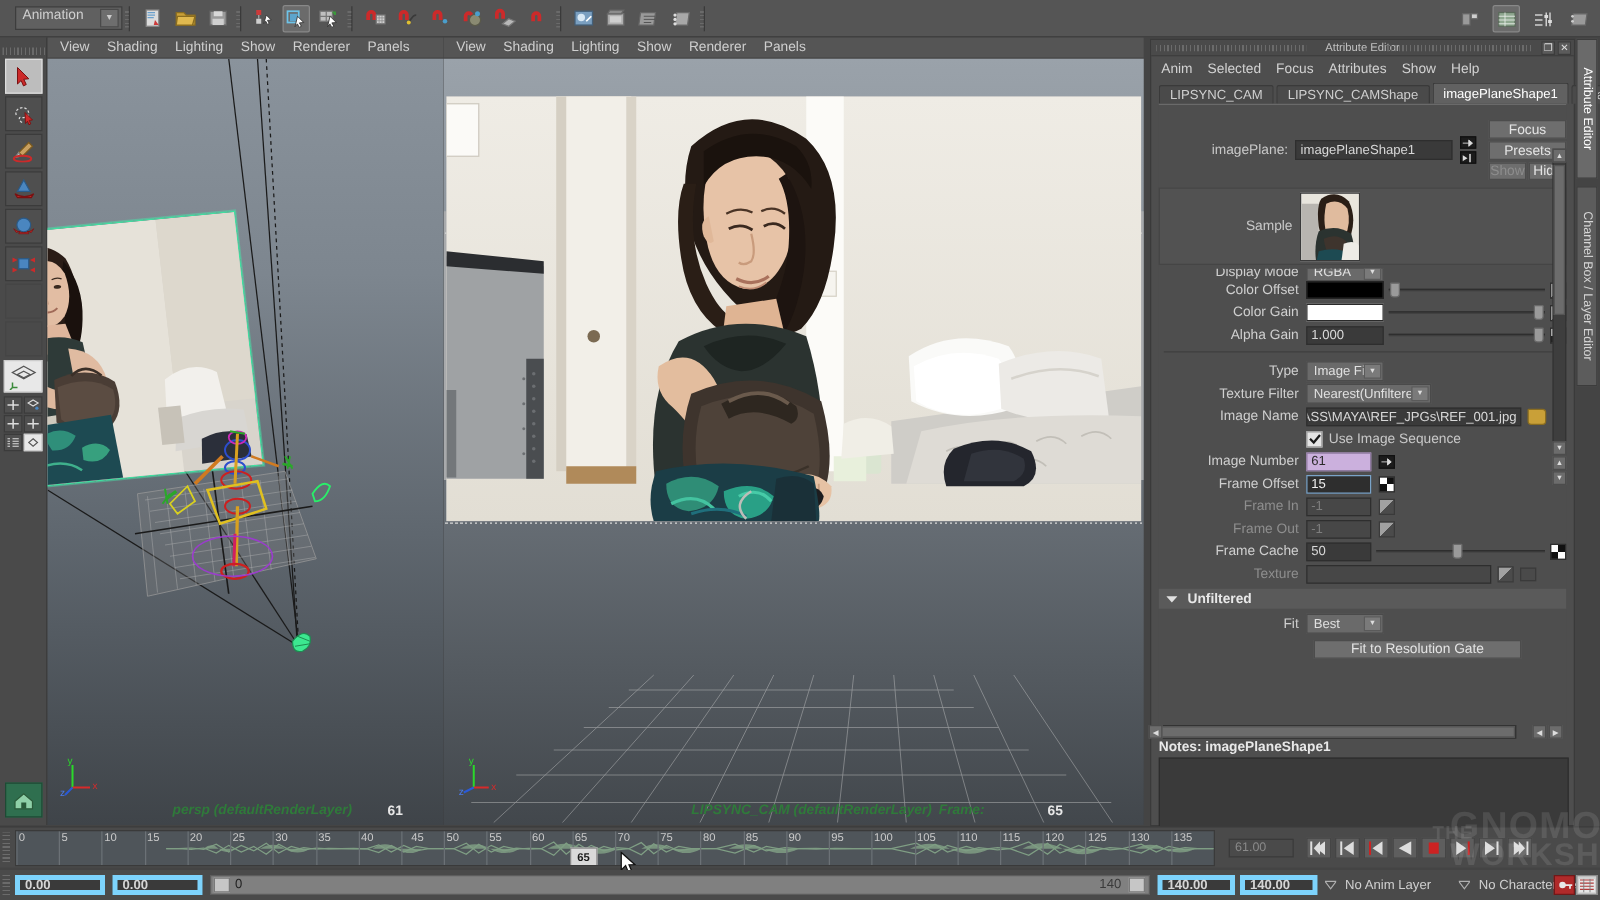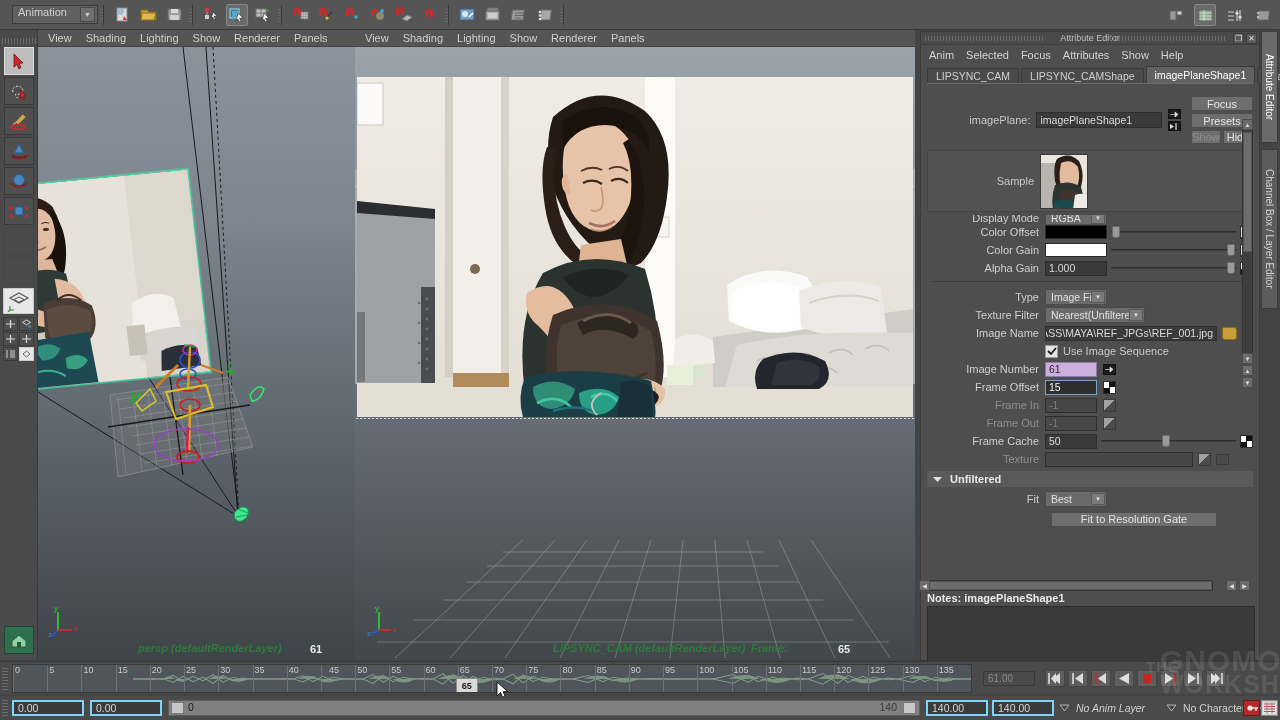--- a/index.html
+++ b/index.html
@@ -172,22 +172,22 @@
   .audio{ position:absolute; left:0; top:6px; width:100%; height:15px; }
 
   #tlRight{ position:absolute; left:975px; top:2px; width:305px; height:29px;}
   .curfld{ position:absolute; left:8px; top:7px; width:52px; height:15px; background:#4a4a4a;
      border:1px solid #3a3a3a; color:#8a8a8a; font-size:10px;
      display:flex;align-items:center;padding-left:4px;}
   .pbtn{ position:absolute; top:6px; width:20px; height:17px; background:#5e5e5e;
      border:1px solid #454545; display:flex;align-items:center;justify-content:center;}
 
   #statusbar{ position:absolute; left:0; top:696px; width:1280px; height:24px; background:#4a4a4a;}
-  .sfld{ position:absolute; top:4px; height:16px; background:#3a3a3a; border:2px solid #7dd3fc;
-     color:#d5d5d5; font-size:10.5px; display:flex;align-items:center;padding-left:4px;}
+  .sfld{ position:absolute; top:4px; height:16px; background:#3a3a3a; border:4px solid #7dd3fc;
+     color:#d5d5d5; font-size:10.5px; display:flex;align-items:center;padding-left:4px;font-weight:bold;}
   .srange{ position:absolute; top:4px; height:16px; background:#808080; border:1px solid #5d5d5d;}
   .sdrop{ position:absolute; top:4px; height:16px; color:#d0d0d0; font-size:10.5px;
      display:flex; align-items:center; padding-left:4px;}
   .dropcar{ position:absolute; top:8px; width:9px; height:8px; }
 
   .wm{ position:absolute; color:rgba(255,255,255,0.10); font-weight:bold;
      font-family:"Liberation Sans",sans-serif; pointer-events:none; letter-spacing:1px;}
   .cursor{ position:absolute; width:12px; height:18px; pointer-events:none;}
 </style>
 </head>
@@ -1188,21 +1188,21 @@
       <div style="position:absolute; right:3px; top:1px; width:13px; height:12px;
                   background:#c6c6c6; border:1px solid #7a7a7a;"></div>
     </div>
 
     <div class="sfld" style="left:926px; width:62px;">140.00</div>
     <div class="sfld" style="left:992px; width:62px;">140.00</div>
 
     <svg class="dropcar" style="left:1060px;" viewBox="0 0 9 8">
       <path d="M0 1h9L4.5 7z" fill="none" stroke="#b0b0b0" stroke-width="1"></path>
       </svg>
-    <div class="sdrop" style="left:1072px; width:100px;font-style:italic;">No Anim Layer</div>
+    <div class="sdrop" style="left:1072px; width:100px;">No Anim Layer</div>
 
     <svg class="dropcar" style="left:1167px;" viewBox="0 0 9 8">
       <path d="M0 1h9L4.5 7z" fill="none" stroke="#b0b0b0" stroke-width="1"></path>
       </svg>
     <div class="sdrop" style="left:1179px; width:105px;">No Character Set</div>
 
     <div style="position:absolute; right:20px; top:4px; width:17px; height:16px;
                 background:#b02a2a; border:1px solid #701818; display:flex;
                 align-items:center; justify-content:center;">
       <svg width="12" height="10" viewBox="0 0 12 10">

